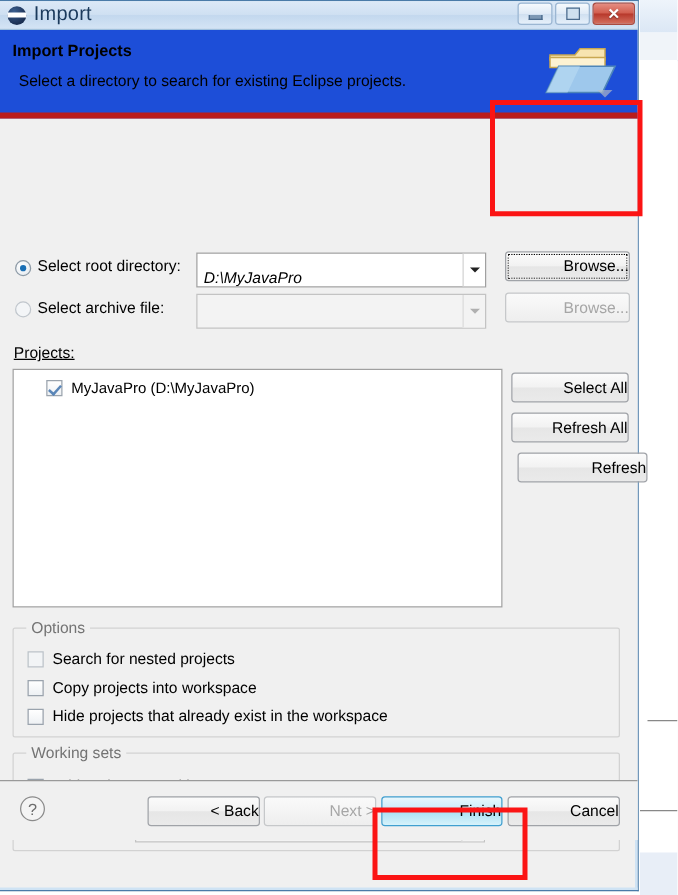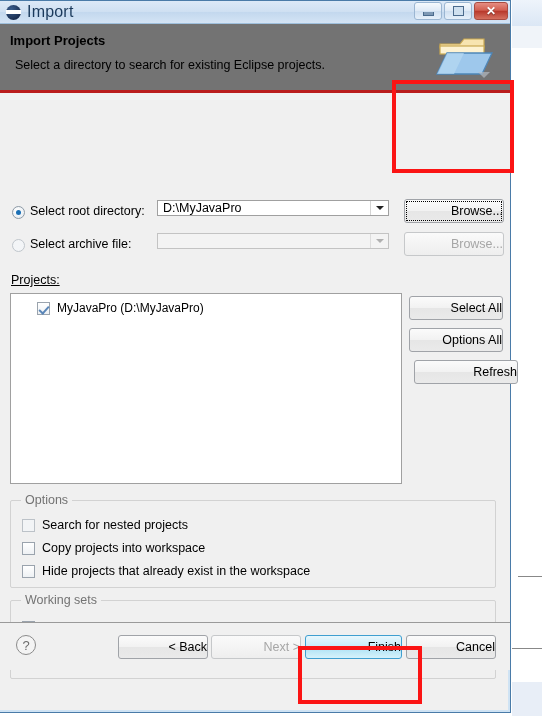--- a/index.html
+++ b/index.html
@@ -151,22 +151,22 @@
     color: #ffffff;
     font-size: 12px;
     font-weight: bold;
     text-shadow: 0 1px 1px rgba(0,0,0,.4);
   }
 
   
   #header {
     position: relative;
     height: 66px;
-    background: #737373;
-    border-bottom: 3px solid #b91c1c;
+    background: #1d4ed8;
+    border-bottom: 5px solid #b91c1c;
   }
   #header-title {
     position: absolute;
     left: 10px; top: 9px;
     font-size: 13px;
     font-weight: bold;
     color: #000000;
   }
   #header-desc {
     position: absolute;
@@ -210,26 +210,27 @@
     border-radius: 50%;
     background: #1a6fb5;
   }
   .radio.dim {
     border-color: #c0c6cc;
     background: #f3f5f7;
   }
 
   .combo {
     position: absolute;
-    height: 16px;
+    height: 28px;
     background: #ffffff;
     border: 1px solid #a0a0a0;
     box-sizing: border-box;
     display: flex;
-    align-items: flex-start;
+    align-items: flex-end;
+    font-style: italic;
   }
   .combo .val {
     padding-left: 5px;
     font-size: 12.5px;
     color: #000;
     flex: 1;
     overflow: hidden;
     white-space: nowrap;
   }
   .combo .arrow {
@@ -457,21 +458,21 @@
       <div id="project-row">
         <span class="cb checked"></span>
         <span>MyJavaPro (D:\MyJavaPro)</span>
       </div>
     </div>
 
     <div class="btn" style="left:409px; top:203px; width:94px;">
       <span>Select All</span>
     </div>
     <div class="btn" style="left:409px; top:235px; width:94px;">
-      <span>Options All</span>
+      <span>Refresh All</span>
     </div>
     <div class="btn" style="left:414px; top:267px; width:104px;padding-left:12px;">
       <span>Refresh</span>
     </div>
 
     <div class="groupbox" style="left:10px; top:407px; width:486px; height:88px;">
       <span class="group-title">Options</span>
     </div>
     <div class="opt-row" style="left:22px; top:425px;">
       <span class="cb dim"></span>

